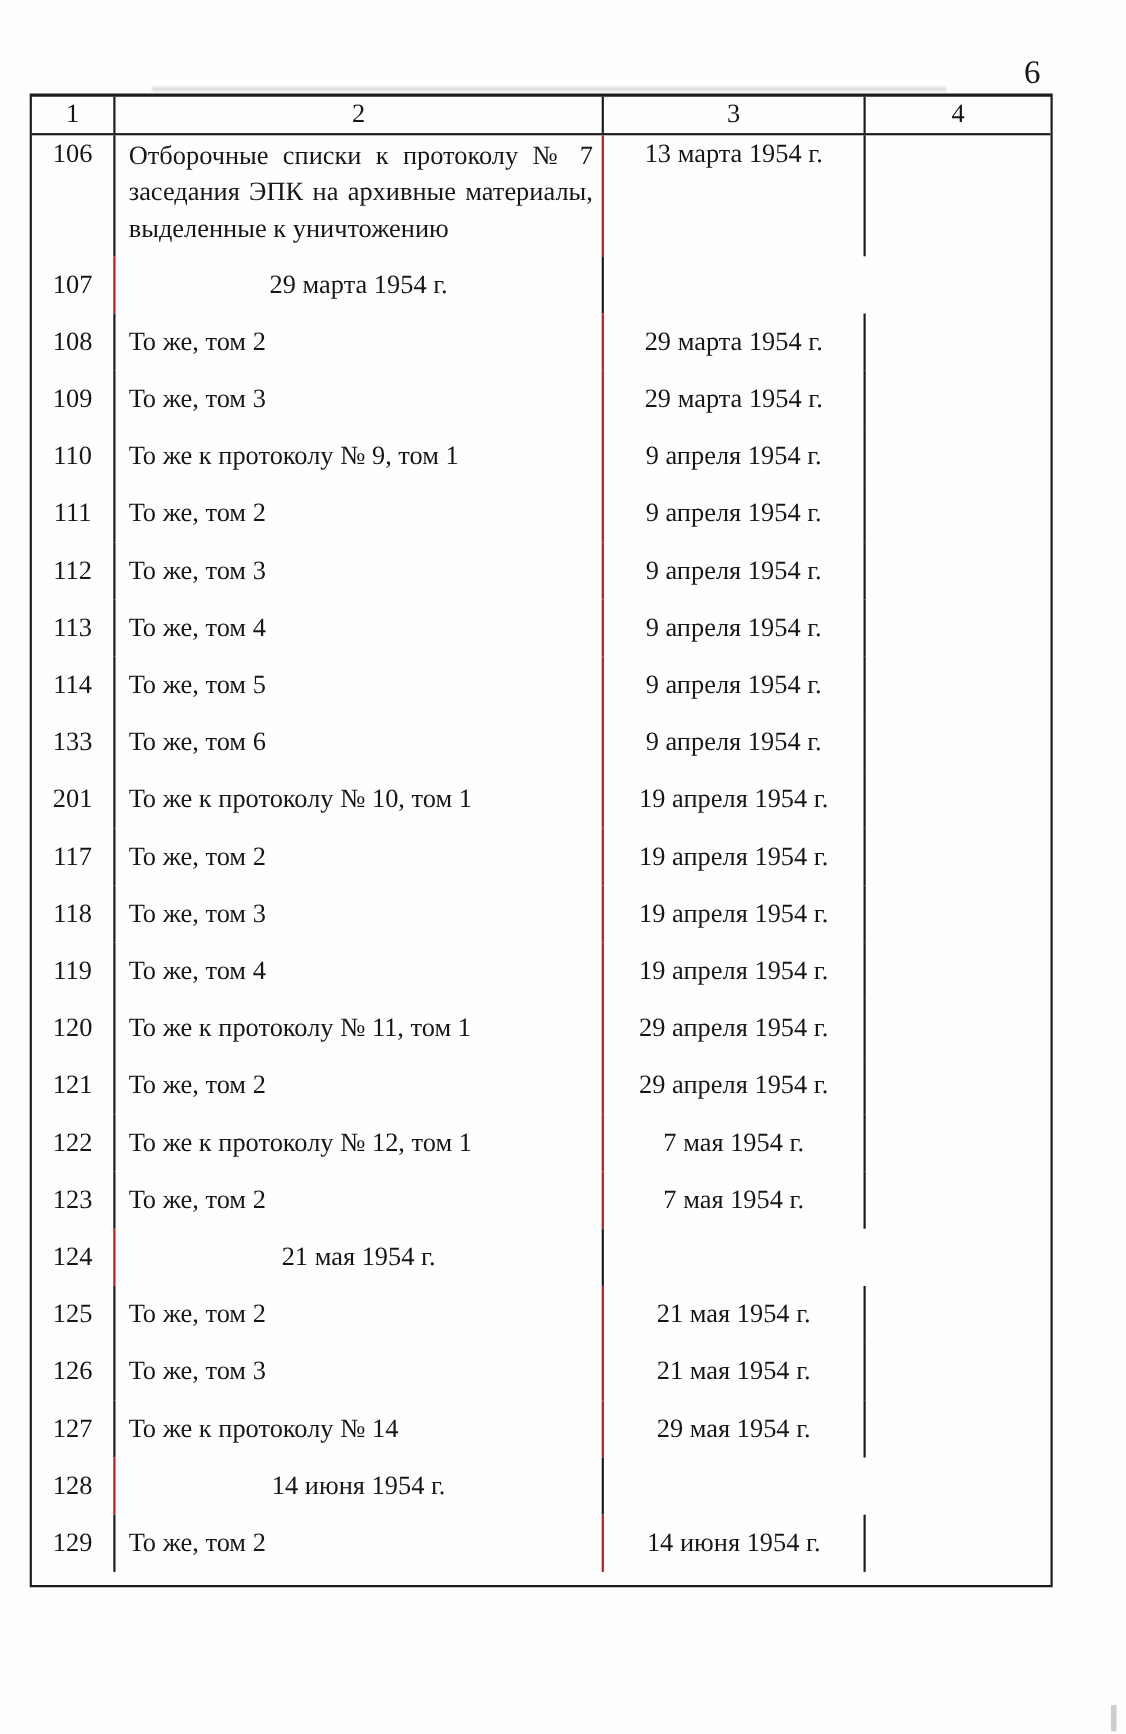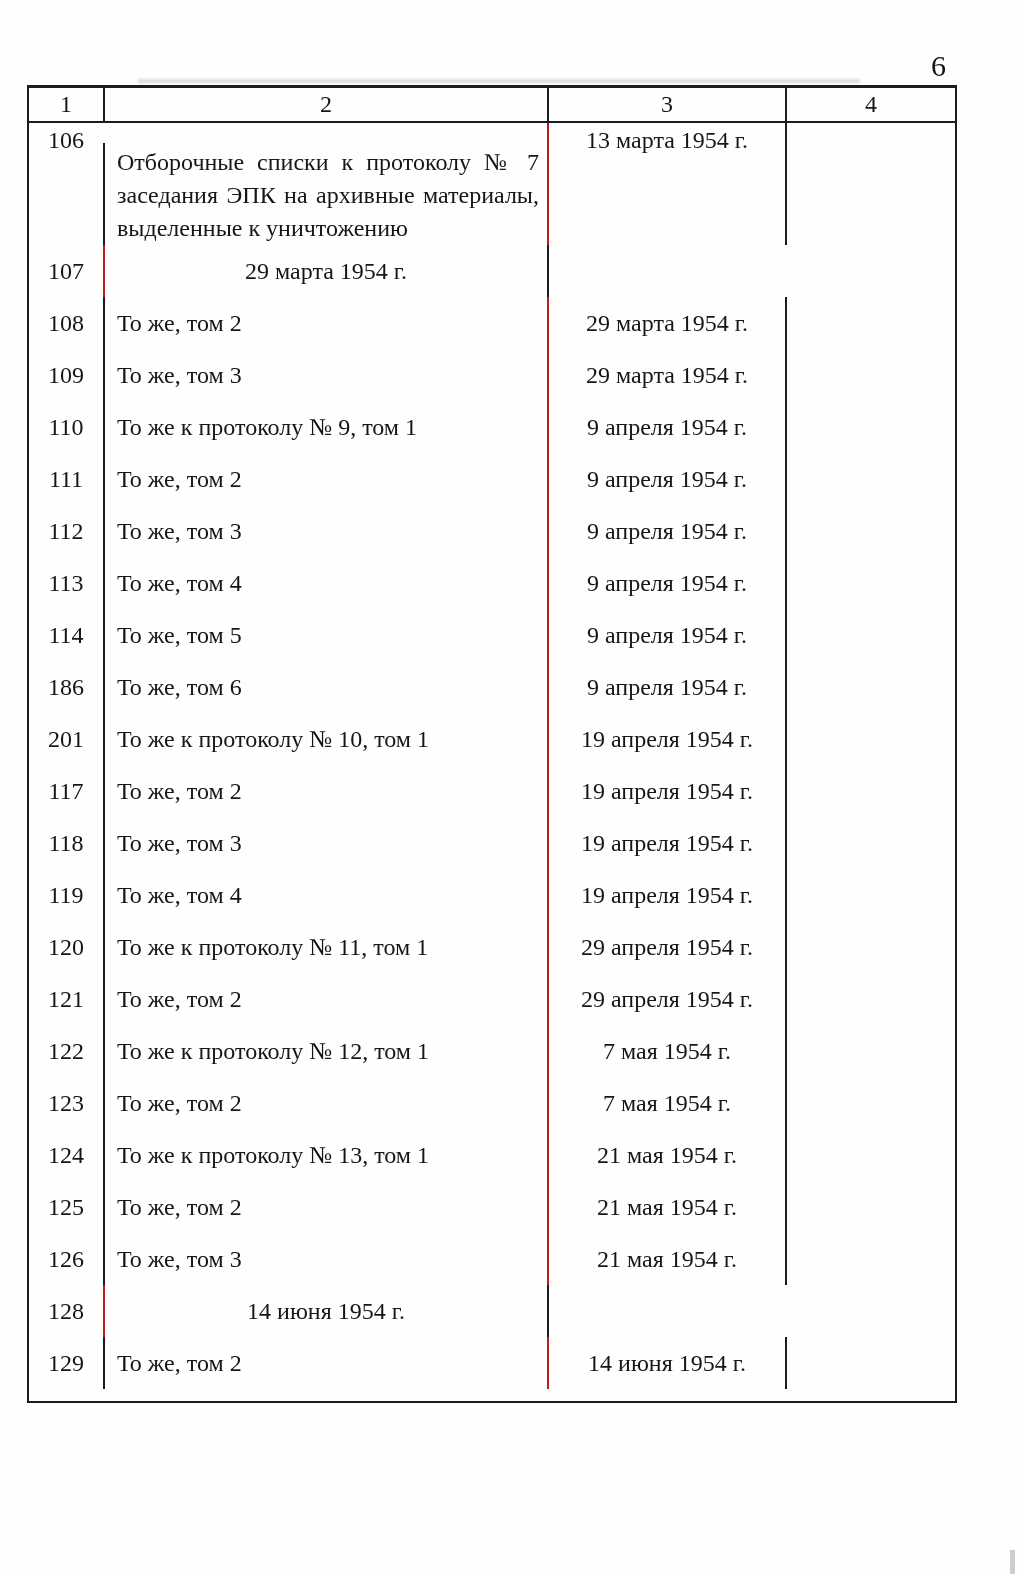--- a/index.html
+++ b/index.html
@@ -87,21 +87,20 @@
   .row.multiline { min-height: 110px; }
   .row.multiline .cell {
     align-items: flex-start;
     padding-top: 4px;
   }
   .row.multiline .c2 {
     display: block;
     text-align: justify;
     line-height: 33px;
     padding-top: 3px;
-    margin-top: 20px;
   }
   
   .corner-mark {
     position: absolute;
     left: 1010px;
     top: 1550px;
     width: 5px;
     height: 24px;
     background: #b9bdc0;
     opacity: 0.75;
@@ -169,21 +168,21 @@
     <div class="cell c3">9 апреля 1954 г.</div>
     <div class="cell c4"></div>
   </div>
       <div class="row">
     <div class="cell c1">114</div>
     <div class="cell c2">То же, том 5</div>
     <div class="cell c3">9 апреля 1954 г.</div>
     <div class="cell c4"></div>
   </div>
       <div class="row">
-    <div class="cell c1">186</div>
+    <div class="cell c1">133</div>
     <div class="cell c2">То же, том 6</div>
     <div class="cell c3">9 апреля 1954 г.</div>
     <div class="cell c4"></div>
   </div>
       <div class="row">
     <div class="cell c1">201</div>
     <div class="cell c2">То же к протоколу № 10, том 1</div>
     <div class="cell c3">19 апреля 1954 г.</div>
     <div class="cell c4"></div>
   </div>
@@ -224,34 +223,39 @@
     <div class="cell c4"></div>
   </div>
       <div class="row">
     <div class="cell c1">123</div>
     <div class="cell c2">То же, том 2</div>
     <div class="cell c3">7 мая 1954 г.</div>
     <div class="cell c4"></div>
   </div>
       <div class="row">
     <div class="cell c1">124</div>
-    <div class="cell c2">То же к протоколу № 13, том 1</div>
     <div class="cell c3">21 мая 1954 г.</div>
     <div class="cell c4"></div>
   </div>
       <div class="row">
     <div class="cell c1">125</div>
     <div class="cell c2">То же, том 2</div>
     <div class="cell c3">21 мая 1954 г.</div>
     <div class="cell c4"></div>
   </div>
       <div class="row">
     <div class="cell c1">126</div>
     <div class="cell c2">То же, том 3</div>
     <div class="cell c3">21 мая 1954 г.</div>
+    <div class="cell c4"></div>
+  </div>
+      <div class="row">
+    <div class="cell c1">127</div>
+    <div class="cell c2">То же к протоколу № 14</div>
+    <div class="cell c3">29 мая 1954 г.</div>
     <div class="cell c4"></div>
   </div>
       <div class="row">
     <div class="cell c1">128</div>
     <div class="cell c3">14 июня 1954 г.</div>
     <div class="cell c4"></div>
   </div>
       <div class="row">
     <div class="cell c1">129</div>
     <div class="cell c2">То же, том 2</div>

